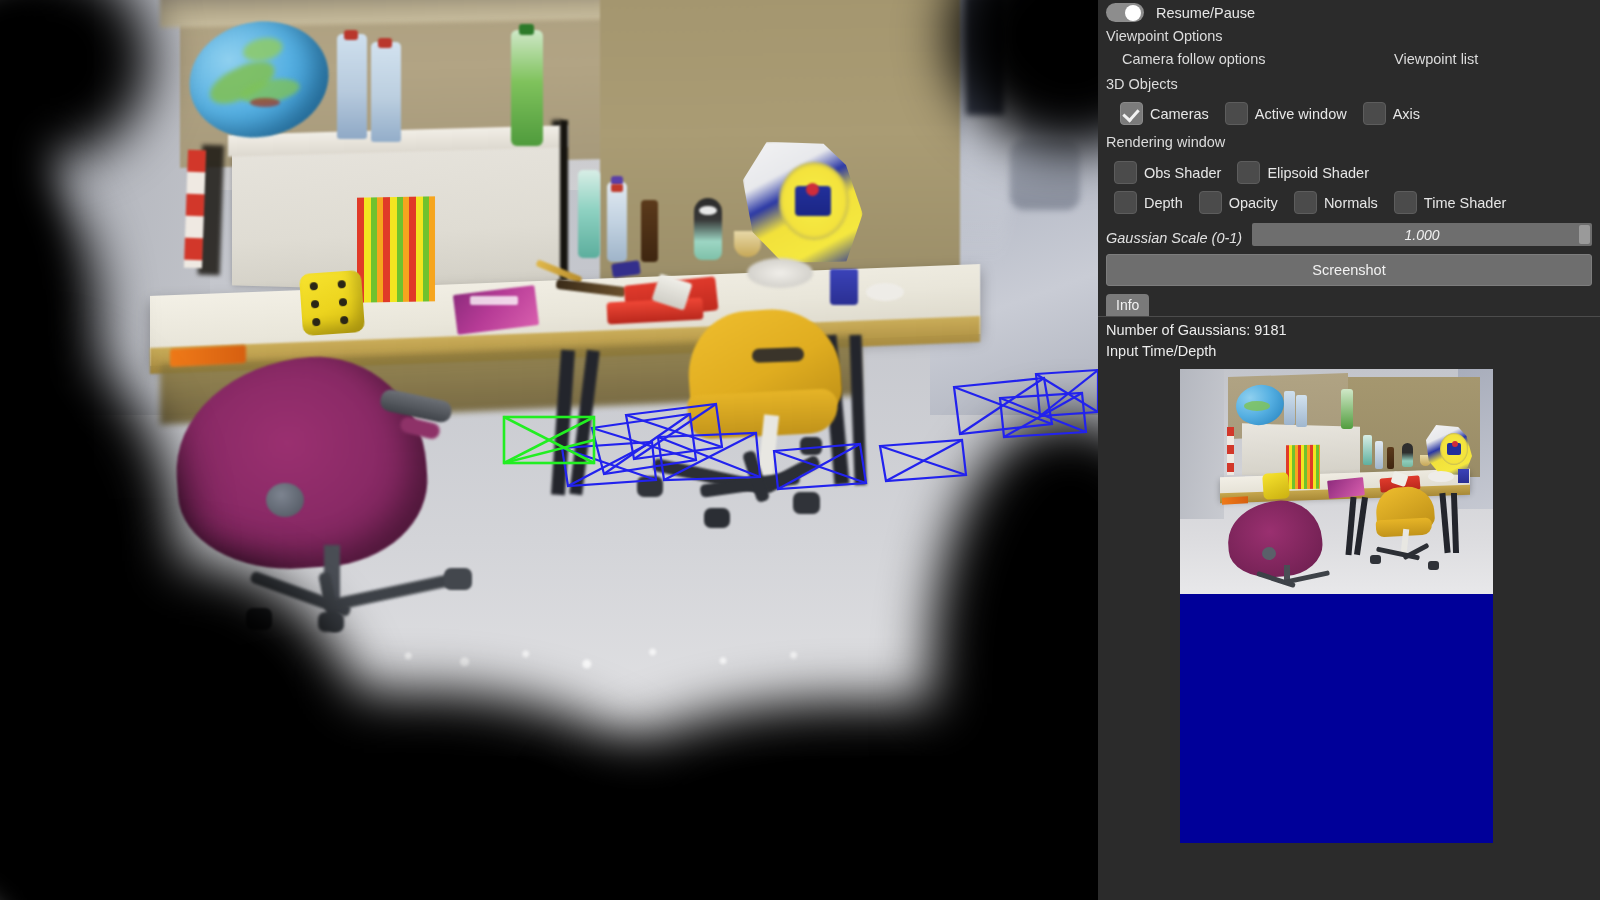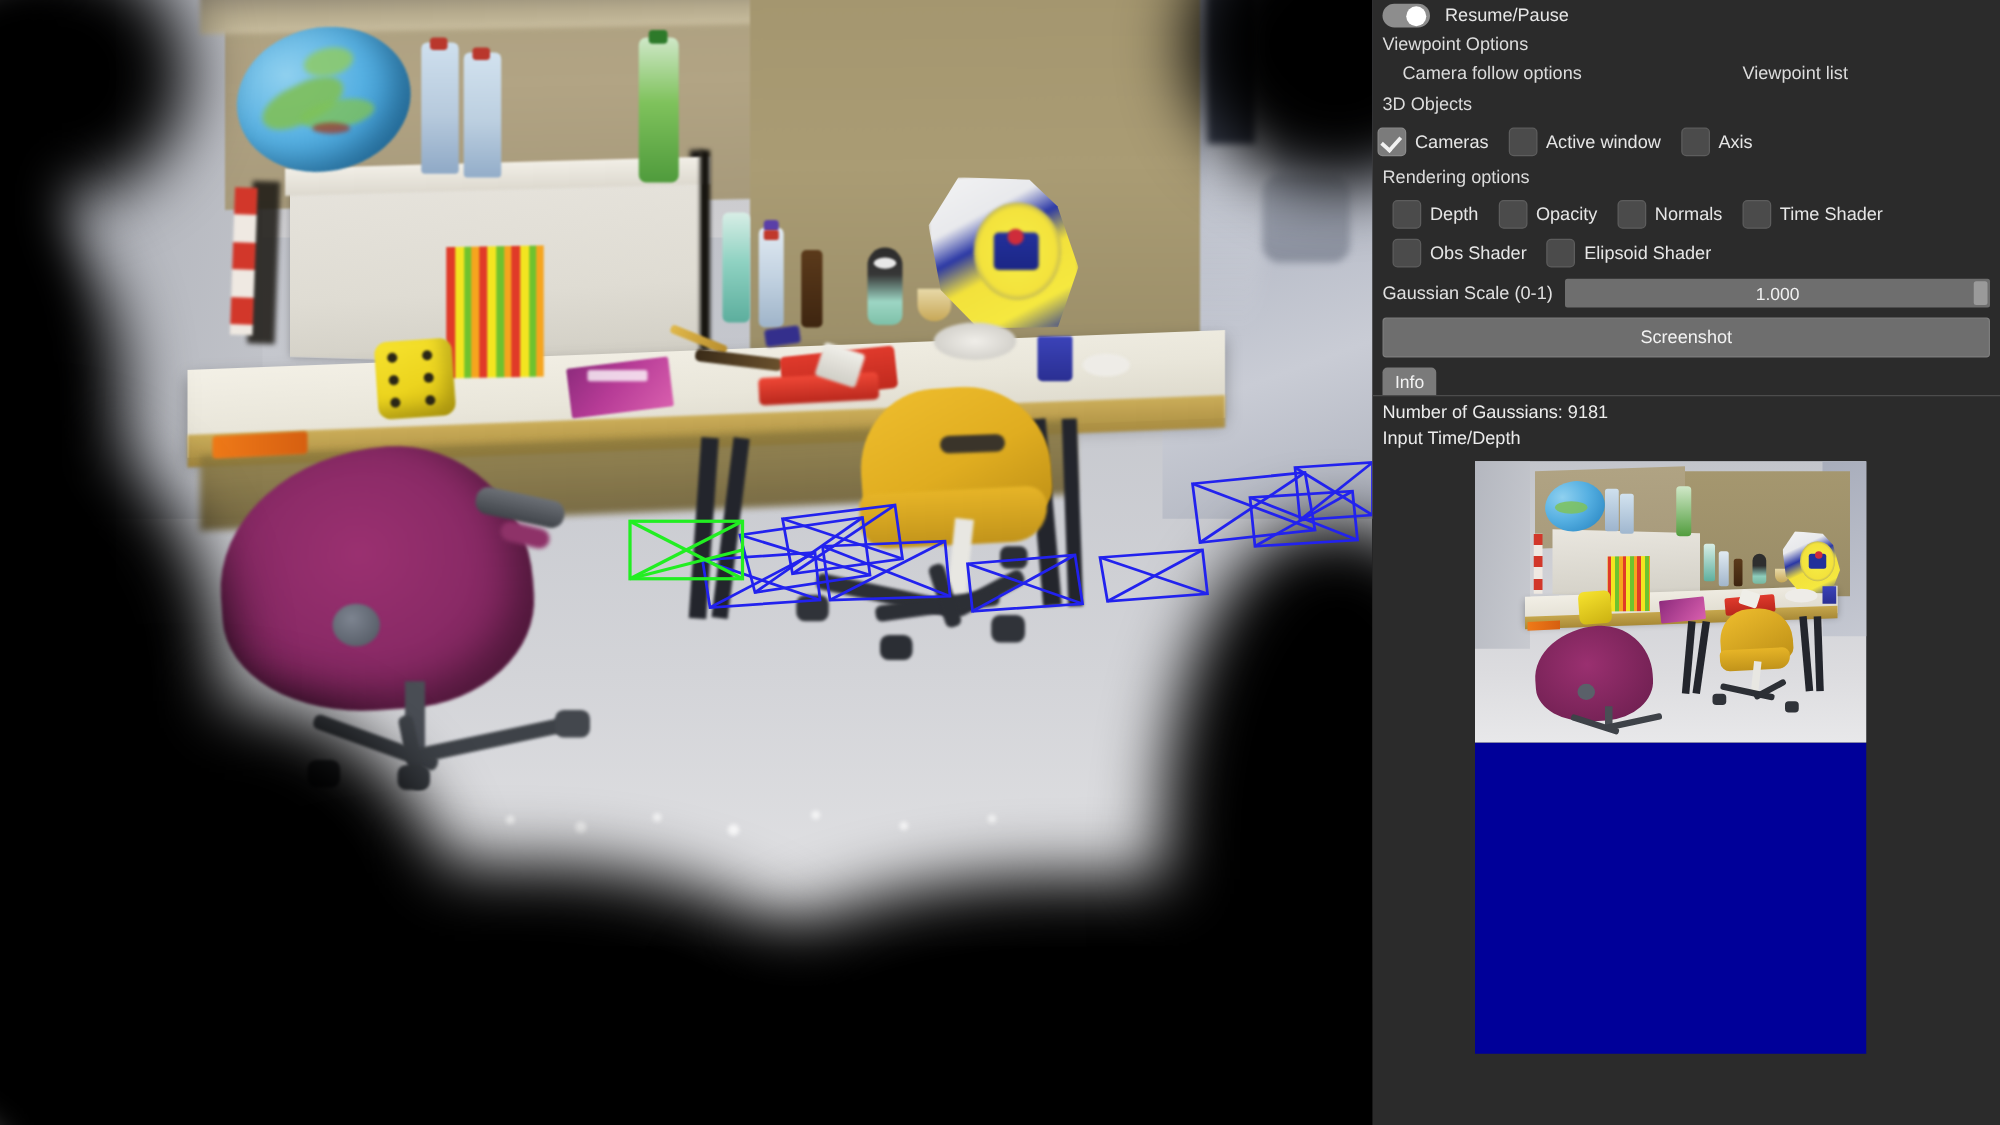--- a/index.html
+++ b/index.html
@@ -216,21 +216,21 @@
     border:solid #f2f2f2;border-width:0 3px 3px 0;transform:rotate(42deg);}
   .cbLabel{margin:0 16px 0 7px;white-space:nowrap;}
 
   .select{width:92px;height:24px;background:#4c4c4c;border:1px solid #5e5e5e;border-radius:3px;
     display:flex;align-items:center;position:relative;cursor:pointer;}
   .select .val{padding-left:7px;font-size:14px;color:#e9e9e9;}
   .select .arrowBox{position:absolute;right:0;top:0;width:28px;height:100%;background:#6b6b6b;border-radius:0 2px 2px 0;
     display:flex;align-items:center;justify-content:center;}
   .select .arrow{width:0;height:0;border-left:7px solid transparent;border-right:7px solid transparent;border-top:9px solid #e4e4e4;}
 
-  .sliderRow{display:flex;align-items:center;padding-left:8px;margin-top:3px;}
+  .sliderRow{display:flex;align-items:flex-end;padding-left:8px;margin-top:3px;font-style:italic;}
   .sliderLabel{color:#e0e0e0;font-size:14.5px;white-space:nowrap;}
   .slider{position:relative;margin-left:10px;height:23px;flex:1;background:#6e6e6e;border-radius:2px;
     display:flex;align-items:center;justify-content:center;cursor:pointer;}
   .slider .sv{font-size:14px;color:#f0f0f0;}
   .slider .handle{position:absolute;right:2px;top:2px;width:11px;height:19px;background:#9a9a9a;border-radius:2px;}
 
   .btnBig{margin:8px 8px 0 8px;height:30px;background:#6e6e6e;border:1px solid #7d7d7d;border-radius:3px;
     display:flex;align-items:center;justify-content:center;color:#f2f2f2;font-size:14.5px;cursor:pointer;}
 
   .tabsBar{margin-top:8px;border-bottom:1px solid #4c4c4c;padding-left:8px;display:flex;}
@@ -494,45 +494,45 @@
 
     <div class="sectionLabel">Viewpoint Options</div>
 
     <div class="row" style="margin-top:4px;">
       <div class="subLabel" style="width:272px;">Camera follow options</div>
       <div class="subLabel" style="padding-left:0;">Viewpoint list</div>
     </div>
 
 
     <div class="sectionLabel" style="margin-top:6px;">3D Objects</div>
-    <div class="row" style="margin-top:7px;padding-left:4px;text-align:right;">
+    <div class="row" style="margin-top:7px;padding-left:22px;text-align:right;">
       <div class="cb on"></div>
       <span class="cbLabel">Cameras</span>
       <div class="cb"></div>
       <span class="cbLabel">Active window</span>
       <div class="cb"></div>
       <span class="cbLabel">Axis</span>
     </div>
 
-    <div class="sectionLabel" style="margin-top:6px;">Rendering options</div>
+    <div class="sectionLabel" style="margin-top:6px;">Rendering window</div>
+    <div class="row" style="margin-top:8px;padding-left:16px;">
+      <div class="cb"></div>
+      <span class="cbLabel">Obs Shader</span>
+      <div class="cb"></div>
+      <span class="cbLabel">Elipsoid Shader</span>
+    </div>
     <div class="row" style="margin-top:7px;padding-left:16px;">
       <div class="cb"></div>
       <span class="cbLabel">Depth</span>
       <div class="cb"></div>
       <span class="cbLabel">Opacity</span>
       <div class="cb"></div>
       <span class="cbLabel">Normals</span>
       <div class="cb"></div>
       <span class="cbLabel">Time Shader</span>
-    </div>
-    <div class="row" style="margin-top:8px;padding-left:16px;">
-      <div class="cb"></div>
-      <span class="cbLabel">Obs Shader</span>
-      <div class="cb"></div>
-      <span class="cbLabel">Elipsoid Shader</span>
     </div>
 
     <div class="sliderRow" style="margin-top:9px;padding-right:8px;">
       <span class="sliderLabel">Gaussian Scale (0-1)</span>
       <div class="slider">
         <span class="sv">1.000</span>
         <span class="handle"></span>
       </div>
     </div>
 

